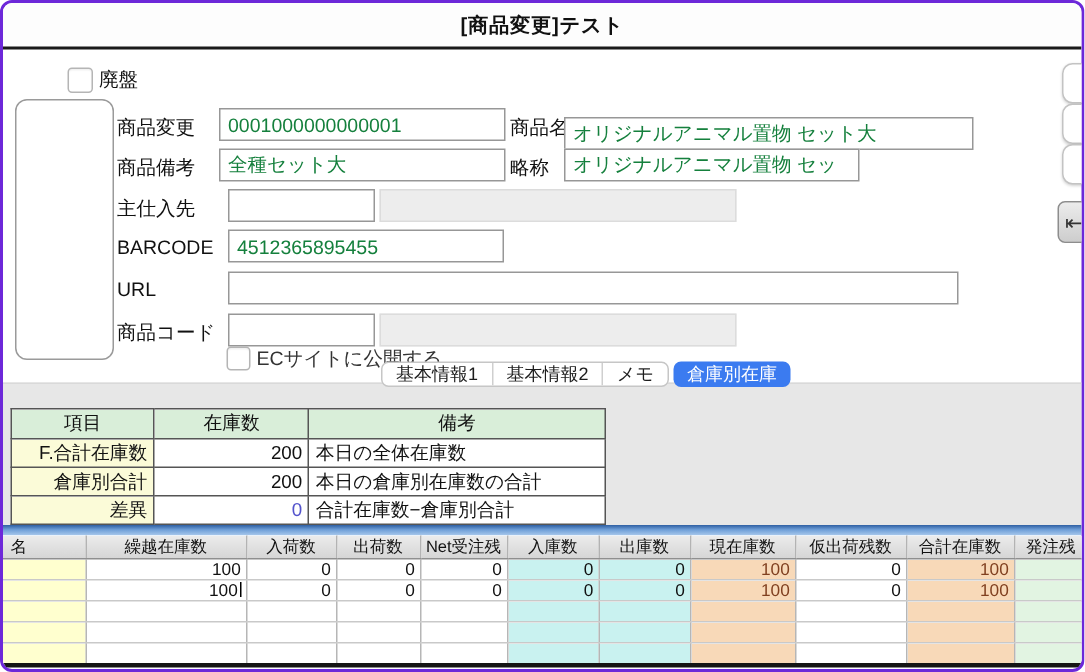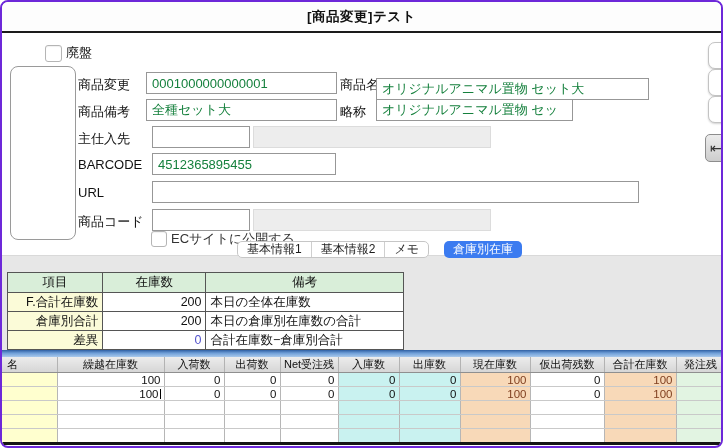--- a/index.html
+++ b/index.html
@@ -26,21 +26,21 @@
   }
   .fgray{position:absolute;height:22px;box-sizing:border-box;background:#ededed;border:1px solid #dcdcdc;}
   
   .rbtn{position:absolute;left:706px;width:30px;height:25px;background:#fff;border:1px solid #c3c3c3;border-radius:7px;box-shadow:0 1px 2px rgba(0,0,0,.18);}
   .jumpbtn{
     position:absolute;left:703px;top:132px;width:27px;height:28px;
     background:linear-gradient(#ececec,#cdcdcd);border:1px solid #8d8d8d;border-radius:5px;
     display:flex;align-items:center;justify-content:flex-start;padding-left:4px;font-size:14px;color:#333;box-sizing:border-box;
   }
   
-  .tabs{position:absolute;left:235px;top:239px;height:17px;display:flex;align-items:stretch;font-size:12px;gap:12px;}
+  .tabs{position:absolute;left:252px;top:239px;height:17px;display:flex;align-items:stretch;font-size:12px;}
   .tabseg{display:flex;background:#fff;border:1px solid #c6c6c6;border-radius:5px;overflow:hidden;}
   .tab{display:flex;align-items:center;padding:0 9px;color:#1c1c1c;white-space:nowrap;}
   .tab + .tab{border-left:1px solid #cfcfcf;}
   .tab.sel{background:var(--accent);color:#fff;border-radius:5px;margin-left:3px;border:none;}
   
   .grayband{position:absolute;left:0;right:0;top:253px;height:95px;background:#e7e7e7;border-top:1px solid #d9d9d9;}
   
   table{border-collapse:collapse;table-layout:fixed;}
   .t1{position:absolute;left:5px;top:270px;width:397px;font-size:12.5px;background:#fff;border:1.5px solid #3c3c3c;}
   .t1 th,.t1 td{border:1px solid #555;padding:0 4px;height:19px;overflow:hidden;white-space:nowrap;box-sizing:border-box;}

